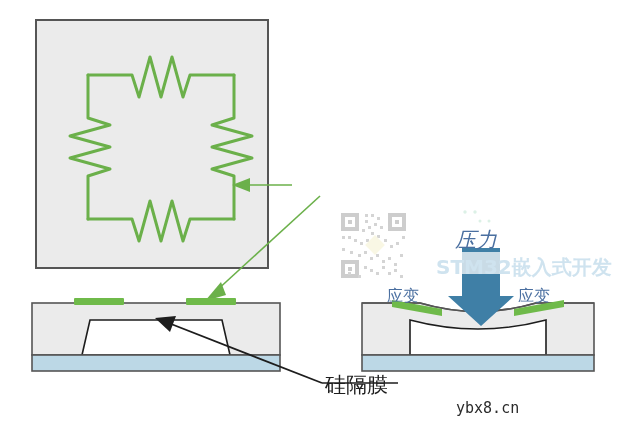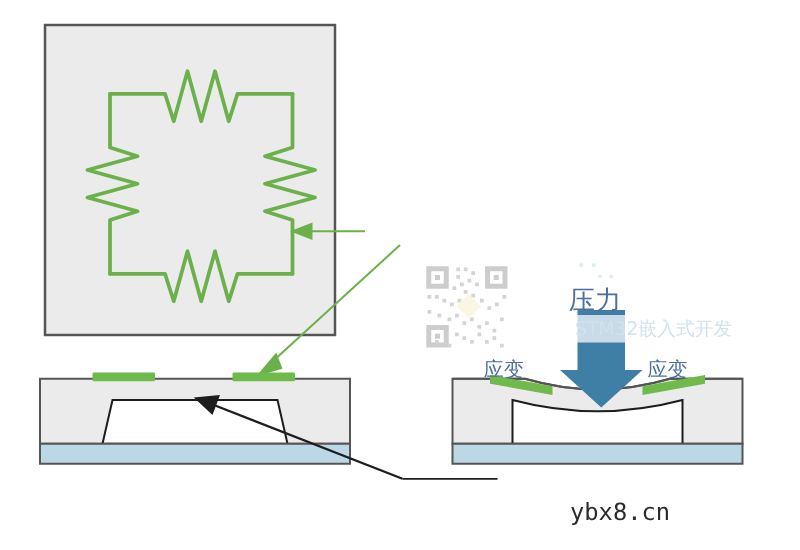--- a/index.html
+++ b/index.html
@@ -3,30 +3,30 @@
 <meta charset="utf-8">
 <style>
   html,body{margin:0;padding:0;background:#ffffff;}
   body{width:640px;height:440px;position:relative;overflow:hidden;
        font-family:"DejaVu Sans","Liberation Sans",sans-serif;}
   #stage{position:absolute;left:0;top:0;width:640px;height:440px;}
   #stage svg{position:absolute;left:0;top:0;}
   .lbl{position:absolute;white-space:nowrap;line-height:1;}
   .lbl-bridge{left:294px;top:158px;font-size:21px;color:#6bb04a;}
   .lbl-diaphragm{left:325px;top:375px;font-size:21px;color:#1d1d1d;}
-  .lbl-pressure{left:455px;top:230px;font-size:21px;color:#4a6fa0;}
+  .lbl-pressure{left:455px;top:230px;font-size:21px;color:#4a6fa0;font-style:italic;}
   .lbl-strain-l{left:387px;top:288px;font-size:16px;color:#4a6fa0;}
   .lbl-strain-r{left:518px;top:288px;font-size:16px;color:#4a6fa0;}
   .wm-wechat{position:absolute;left:496px;top:205px;font-size:23px;
              color:#ffffff;opacity:.92;white-space:nowrap;letter-spacing:1px;}
   .wm-pill{position:absolute;left:445px;top:252px;width:176px;height:22px;
            background:rgba(255,255,255,.72);border-radius:11px;}
-  .wm-sub{position:absolute;left:460px;top:254px;font-size:15px;
-          color:#cfe3ef;white-space:nowrap;}
-  .wm-site{position:absolute;left:456px;top:399px;font-size:19px;
+  .wm-sub{position:absolute;left:436px;top:254px;font-size:20px;
+          color:#cfe3ef;white-space:nowrap;font-weight:bold;}
+  .wm-site{position:absolute;left:456px;top:399px;font-size:15px;
            color:#2b2b2b;font-family:"DejaVu Sans Mono","Liberation Mono",monospace;}
 </style>
 </head>
 <body>
 
 <div id="stage">
 
   <svg width="640" height="440" viewBox="0 0 640 440">
 
     <rect x="36" y="20" width="232" height="248" fill="#ebebeb" stroke="#555555" stroke-width="2"></rect>
@@ -159,17 +159,18 @@
           <circle cx="489" cy="221" r="1.5"></circle>
       </g>
     </g>
   </svg>
 
   <div class="wm-pill"></div>
   <div class="wm-sub">STM32嵌入式开发</div>
   <div class="wm-wechat">微信搜一搜</div>
   <div class="wm-site">ybx8.cn</div>
 
+  <div class="lbl lbl-diaphragm">硅隔膜</div>
   <div class="lbl lbl-pressure">压力</div>
   <div class="lbl lbl-strain-l">应变</div>
   <div class="lbl lbl-strain-r">应变</div>
 
 </div>
 
 </body></html>

